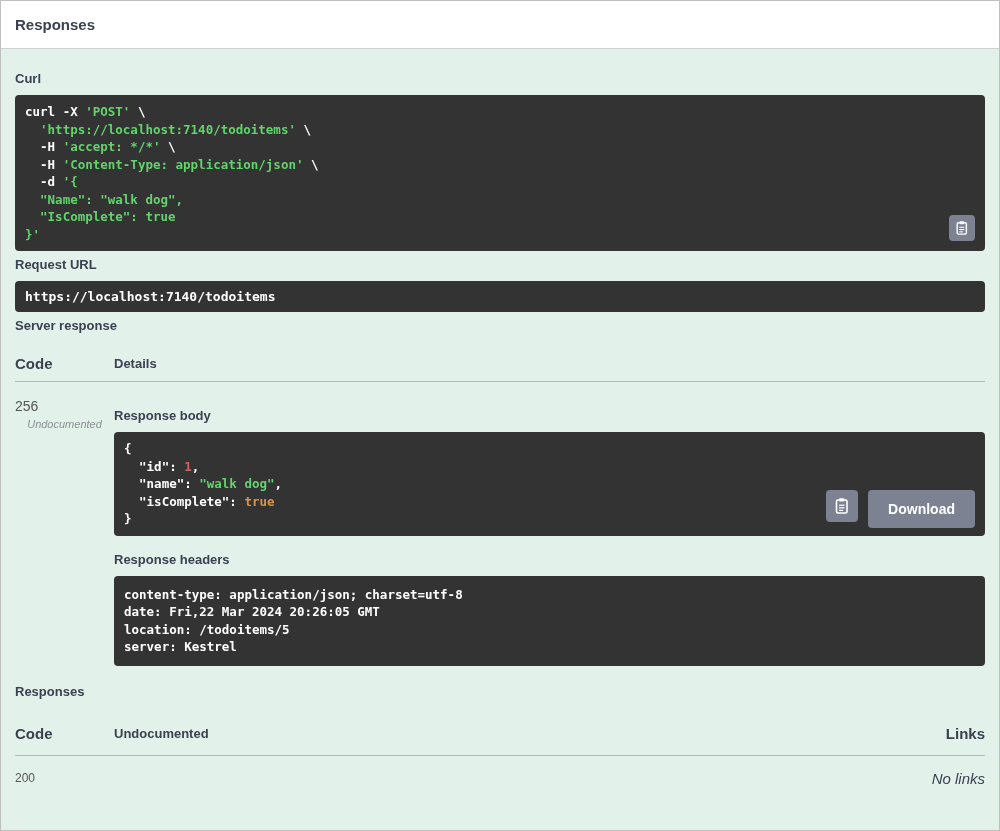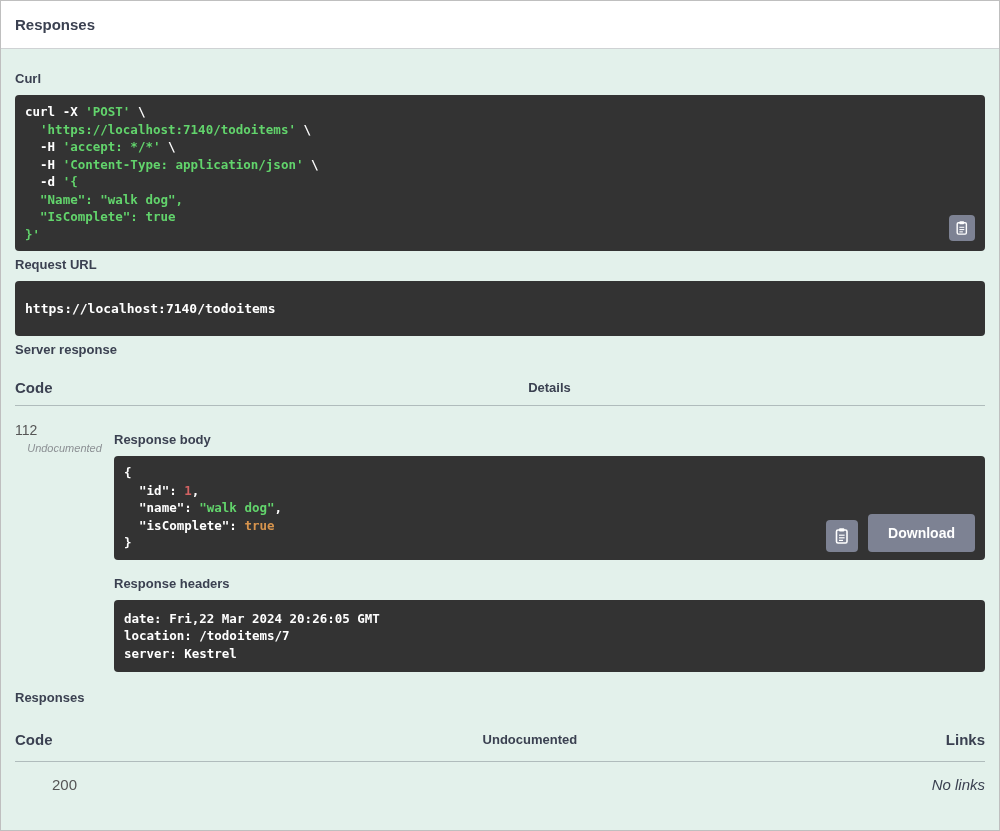--- a/index.html
+++ b/index.html
@@ -41,42 +41,42 @@
     color:#ffffff;
   }
   .codeblock pre {
     font:inherit;
     white-space:pre;
     overflow:hidden;
   }
   .code-line { line-height:17.5px; white-space:pre; }
 
   .curl-block  { padding:8px 10px; }
-  .url-block   { padding:20px 10px; font-size:13px; }
+  .url-block   { padding:8px 10px; font-size:13px; }
   .body-block  { padding:8px 10px; }
   .headers-block { padding:10px 10px; }
 
   .tok-plain   { color:#ffffff; }
   .tok-string  { color:#62d46c; }
   .tok-number  { color:#d36363; }
   .tok-boolean { color:#d7944d; }
 
   .copy-btn {
     position:absolute;
     right:10px; bottom:10px;
     width:26px; height:26px;
     background:#7d8293;
     border:none; border-radius:4px;
     display:flex; align-items:center; justify-content:center;
     cursor:pointer;
   }
   .block-controls {
     position:absolute;
     right:10px; bottom:8px;
-    display:flex; align-items:flex-end; gap:10px;
+    display:flex; align-items:flex-start; gap:10px;
   }
   .block-controls .copy-btn {
     position:static;
     width:32px; height:32px;
   }
   .download-btn {
     background:#7d8293;
     color:#fff;
     border:none; border-radius:4px;
     font-family:"Liberation Sans", sans-serif;
@@ -85,21 +85,21 @@
     cursor:pointer;
   }
 
   
   .lr-head {
     display:grid; grid-template-columns:99px 1fr;
     padding:12px 0 8px 0;
     border-bottom:1px solid rgba(59,65,81,.3);
   }
   .th-big   { font-size:15px; font-weight:700; color:#3b4151; line-height:19px; }
-  .th-small { font-size:13px; font-weight:700; color:#3b4151; line-height:19px; align-self:center;text-align:center; }
+  .th-small { font-size:13px; font-weight:700; color:#3b4151; line-height:19px; align-self:center; }
   .lr-row {
     display:grid; grid-template-columns:99px 1fr;
     padding-top:16px;
   }
   .status-code { font-size:14px; color:#555; line-height:17px; }
   .undocumented {
     font-size:11px; font-style:italic; color:#8c9094; margin-top:3px;text-align:center;
   }
   .col-details .section-label:first-child { margin-top:10px; }
   .headers-label { margin-top:16px; }
@@ -110,21 +110,21 @@
     display:grid; grid-template-columns:99px 1fr auto;
     padding:16px 0 12px 0;
     border-bottom:1px solid rgba(59,65,81,.3);
   }
   .rt-row {
     display:grid; grid-template-columns:99px 1fr auto;
     padding-top:14px;
   }
   .col-links { text-align:right; }
   .no-links { font-size:15px; font-style:italic; color:#3b4151; }
-  .rt-row .status-code { font-size:15px;text-align:center; }
+  .rt-row .status-code { font-size:12px; }
 </style>
 </head>
 <body>
 
 <div class="page">
 
   <div class="panel-header">
     <span>Responses</span>
   </div>
 
@@ -151,21 +151,21 @@
 
     <h4 class="section-label">Server response</h4>
 
     <div class="live-response">
       <div class="lr-head">
         <div class="th-big">Code</div>
         <div class="th-small">Details</div>
       </div>
       <div class="lr-row">
         <div class="col-code">
-          <div class="status-code">112</div>
+          <div class="status-code">256</div>
           <div class="undocumented">Undocumented</div>
         </div>
         <div class="col-details">
 
           <h5 class="section-label">Response body</h5>
           <div class="codeblock body-block">
             <pre><div class="code-line"><span class="tok-plain">{</span></div><div class="code-line"><span class="tok-plain">  "id": </span><span class="tok-number">1</span><span class="tok-plain">,</span></div><div class="code-line"><span class="tok-plain">  "name": </span><span class="tok-string">"walk dog"</span><span class="tok-plain">,</span></div><div class="code-line"><span class="tok-plain">  "isComplete": </span><span class="tok-boolean">true</span></div><div class="code-line"><span class="tok-plain">}</span></div></pre>
             <div class="block-controls">
               <button class="copy-btn">
                 <svg viewBox="0 0 16 18" width="16" height="18" aria-hidden="true">
@@ -175,21 +175,21 @@
                   <line x1="5" y1="10.8" x2="10.6" y2="10.8" stroke="#ffffff" stroke-width="1.2"></line>
                   <line x1="5" y1="13.4" x2="9" y2="13.4" stroke="#ffffff" stroke-width="1.2"></line>
                 </svg>
               </button>
               <button class="download-btn">Download</button>
             </div>
           </div>
 
           <h5 class="section-label headers-label">Response headers</h5>
           <div class="codeblock headers-block">
-            <pre><div class="code-line"><span class="tok-plain">date: Fri,22 Mar 2024 20:26:05 GMT </span></div><div class="code-line"><span class="tok-plain">location: /todoitems/7 </span></div><div class="code-line"><span class="tok-plain">server: Kestrel </span></div></pre>
+            <pre><div class="code-line"><span class="tok-plain">content-type: application/json; charset=utf-8 </span></div><div class="code-line"><span class="tok-plain">date: Fri,22 Mar 2024 20:26:05 GMT </span></div><div class="code-line"><span class="tok-plain">location: /todoitems/5 </span></div><div class="code-line"><span class="tok-plain">server: Kestrel </span></div></pre>
           </div>
 
         </div>
       </div>
     </div>
 
     <h4 class="section-label responses-label">Responses</h4>
 
     <div class="responses-table">
       <div class="rt-head">

